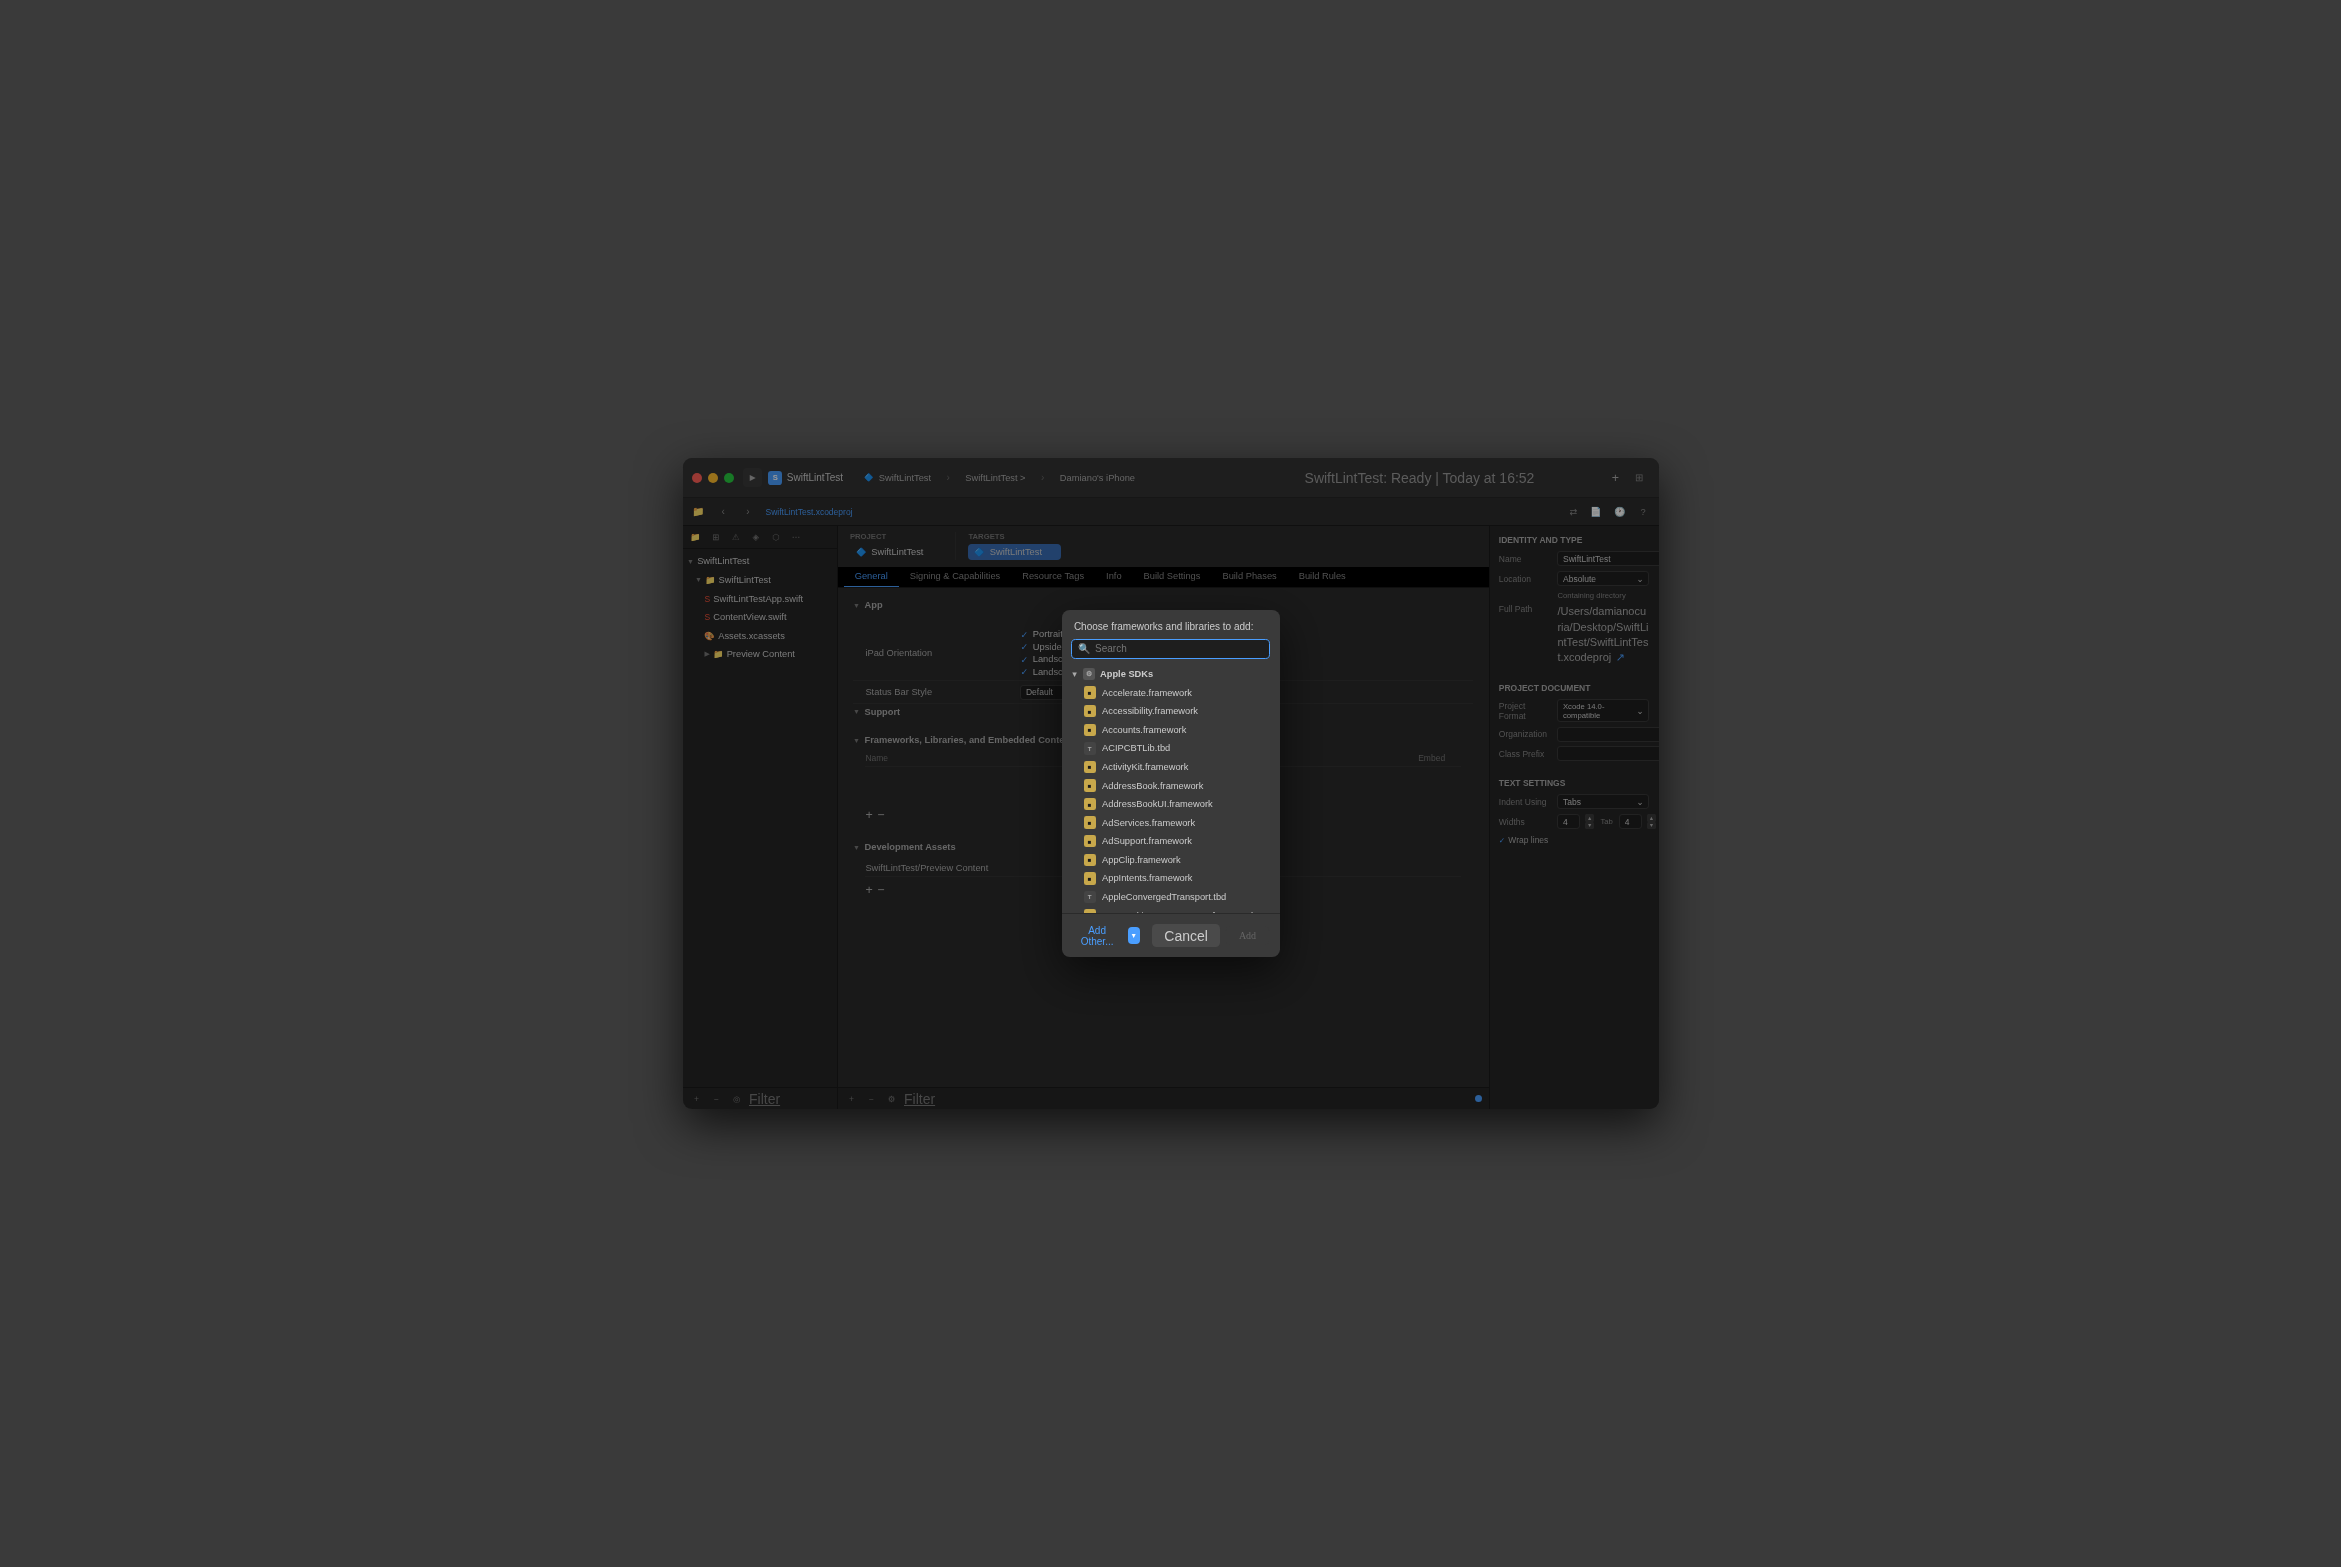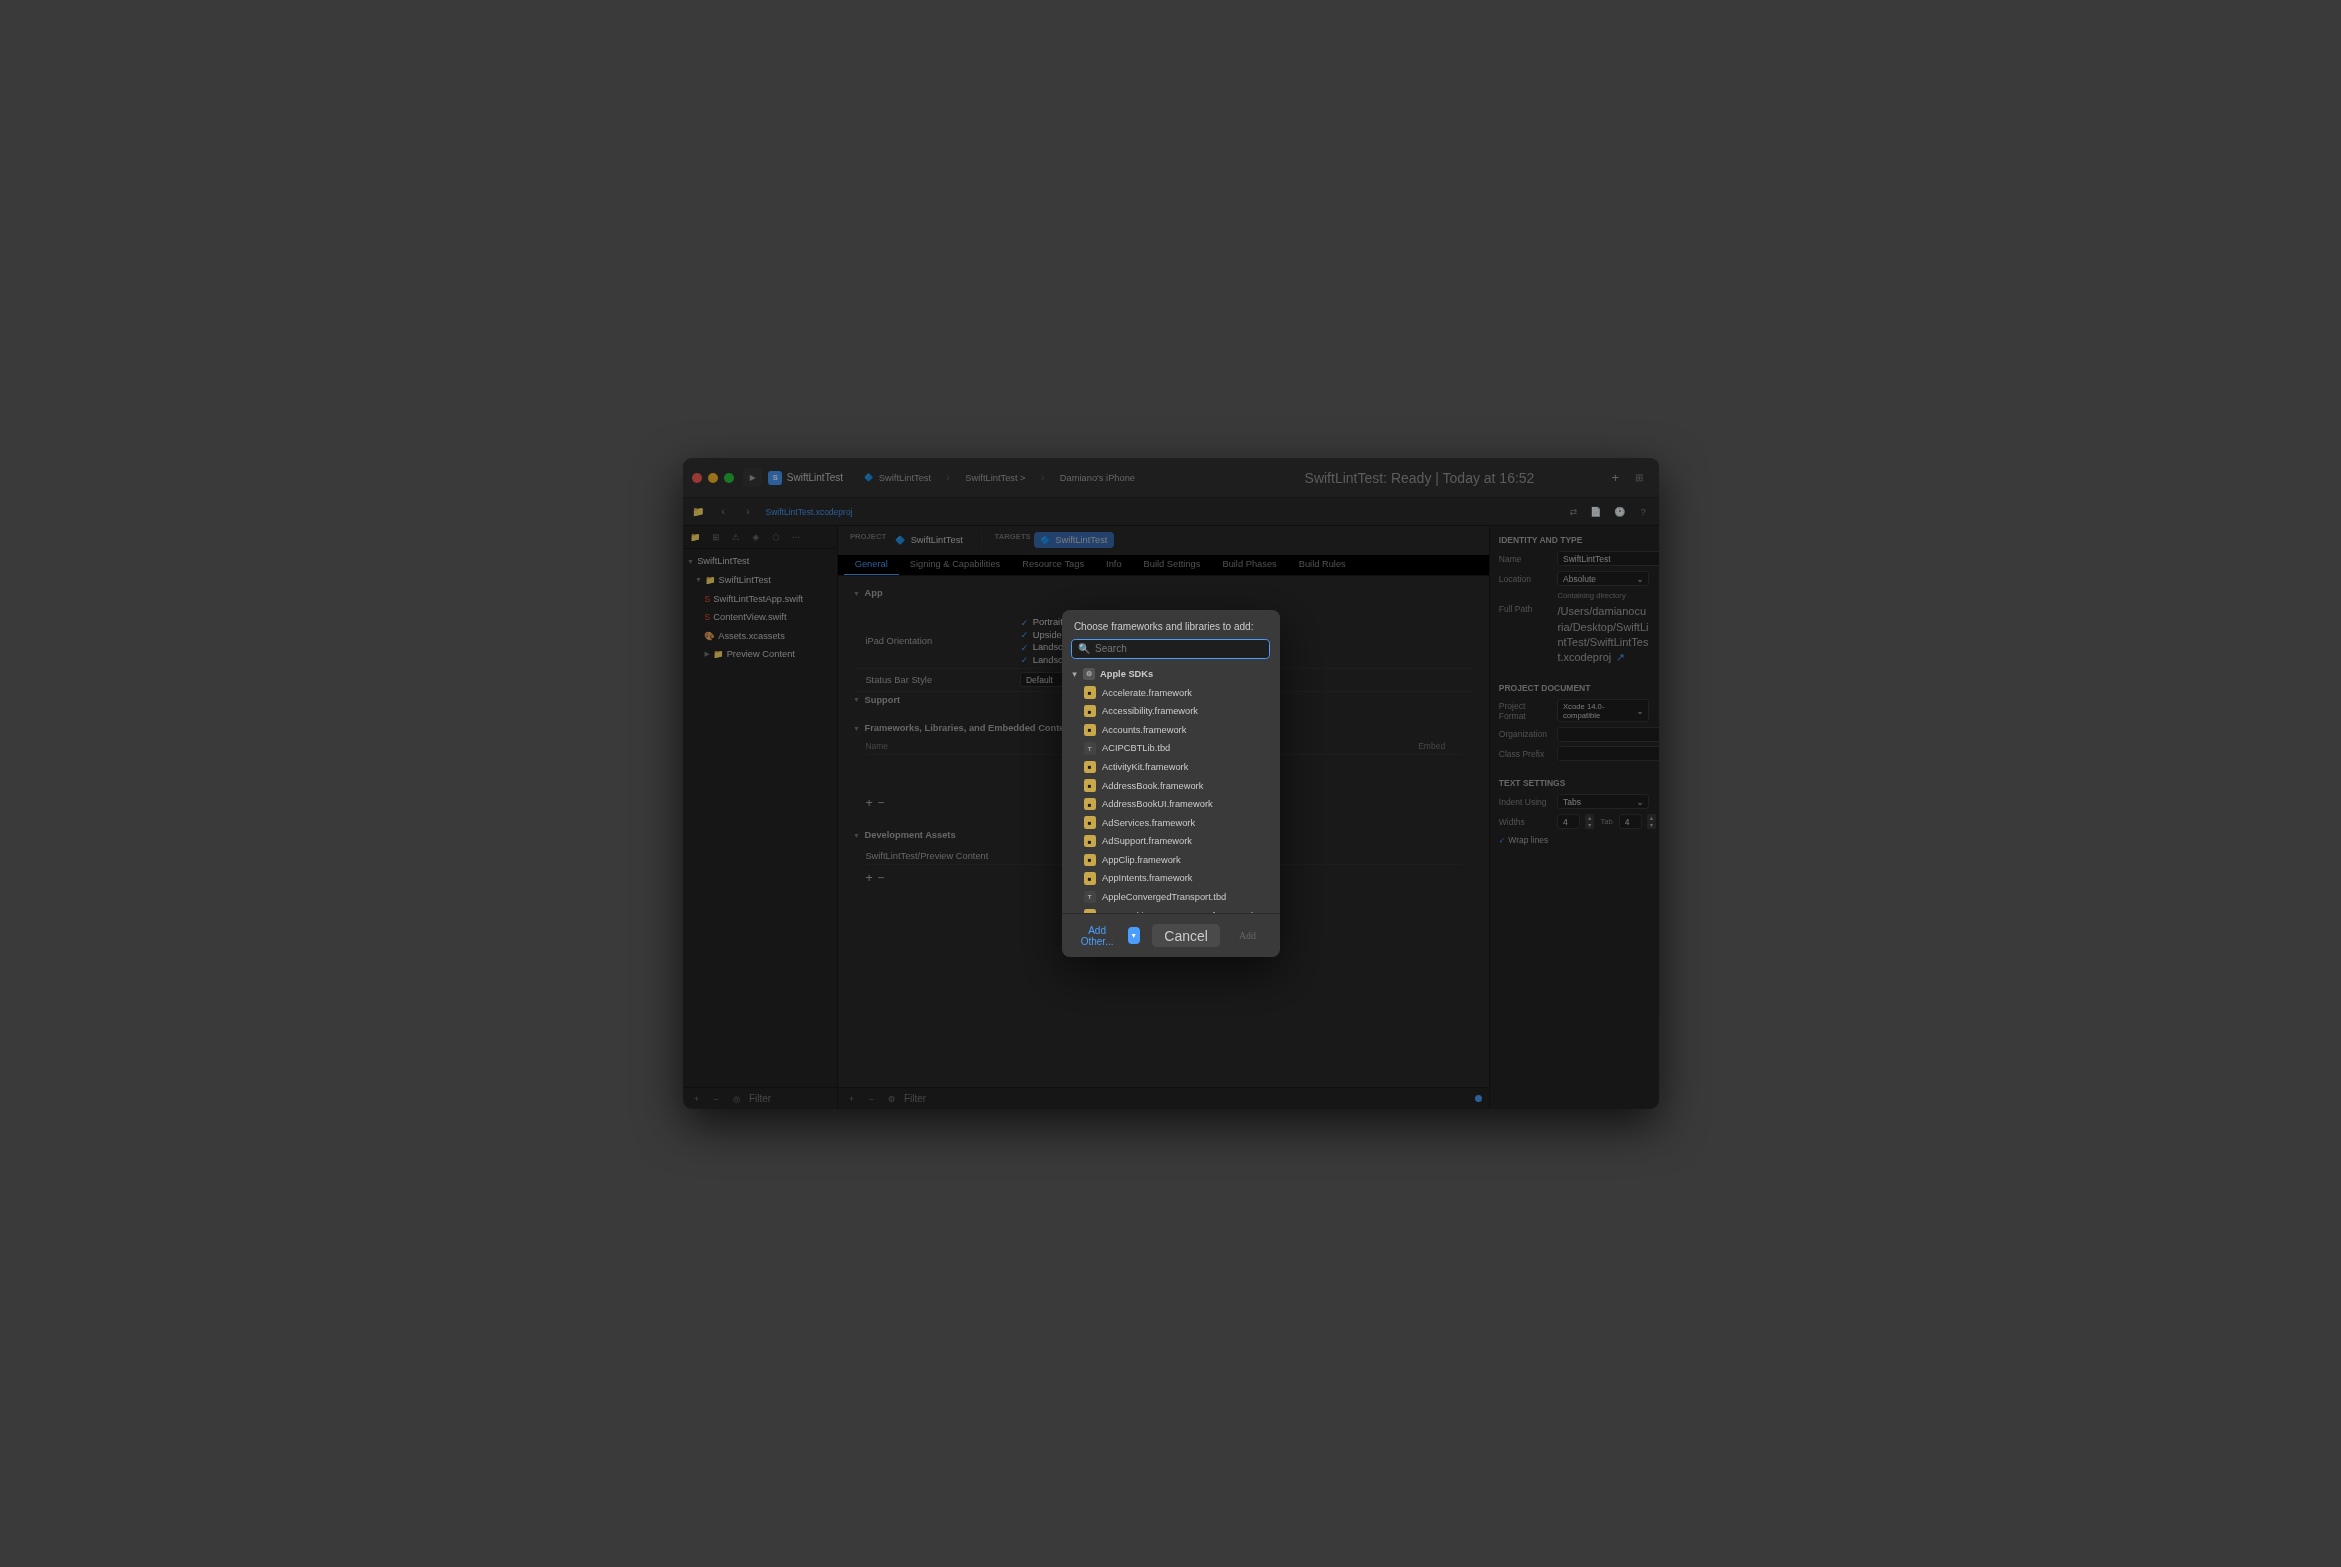--- a/index.html
+++ b/index.html
@@ -203,21 +203,21 @@
       overflow: hidden;
     }
     
     .proj-target-bar {
       display: flex;
       padding: 6.2px 12.4px 0;
       gap: 6.2px;
     }
     .proj-target-section {
       display: flex;
-      flex-direction: row;
+      flex-direction: column;
       gap: 3.1px;
       min-width: 93px;
     }
     .proj-target-label {
       font-size: 7.7px;
       color: #777;
       font-weight: 600;
       text-transform: uppercase;
     }
     .proj-target-item {
@@ -301,22 +301,23 @@
       padding: 0 6.2px;
       gap: 4.6px;
     }
     .bottom-bar-icon {
       width: 15.5px; height: 15.5px;
       display: flex; align-items: center; justify-content: center;
       color: #777;
       font-size: 8.5px;
     }
     .filter-text {
-      font-size: 10px;
+      font-size: 14px;
       color: #777;
+      text-decoration: underline;
     }
     .blue-dot {
       width: 7.7px; height: 7.7px;
       background: #4a9eff;
       border-radius: 50%;
       margin-left: auto;
     }
     
     .right-panel {
       width: 170px;

